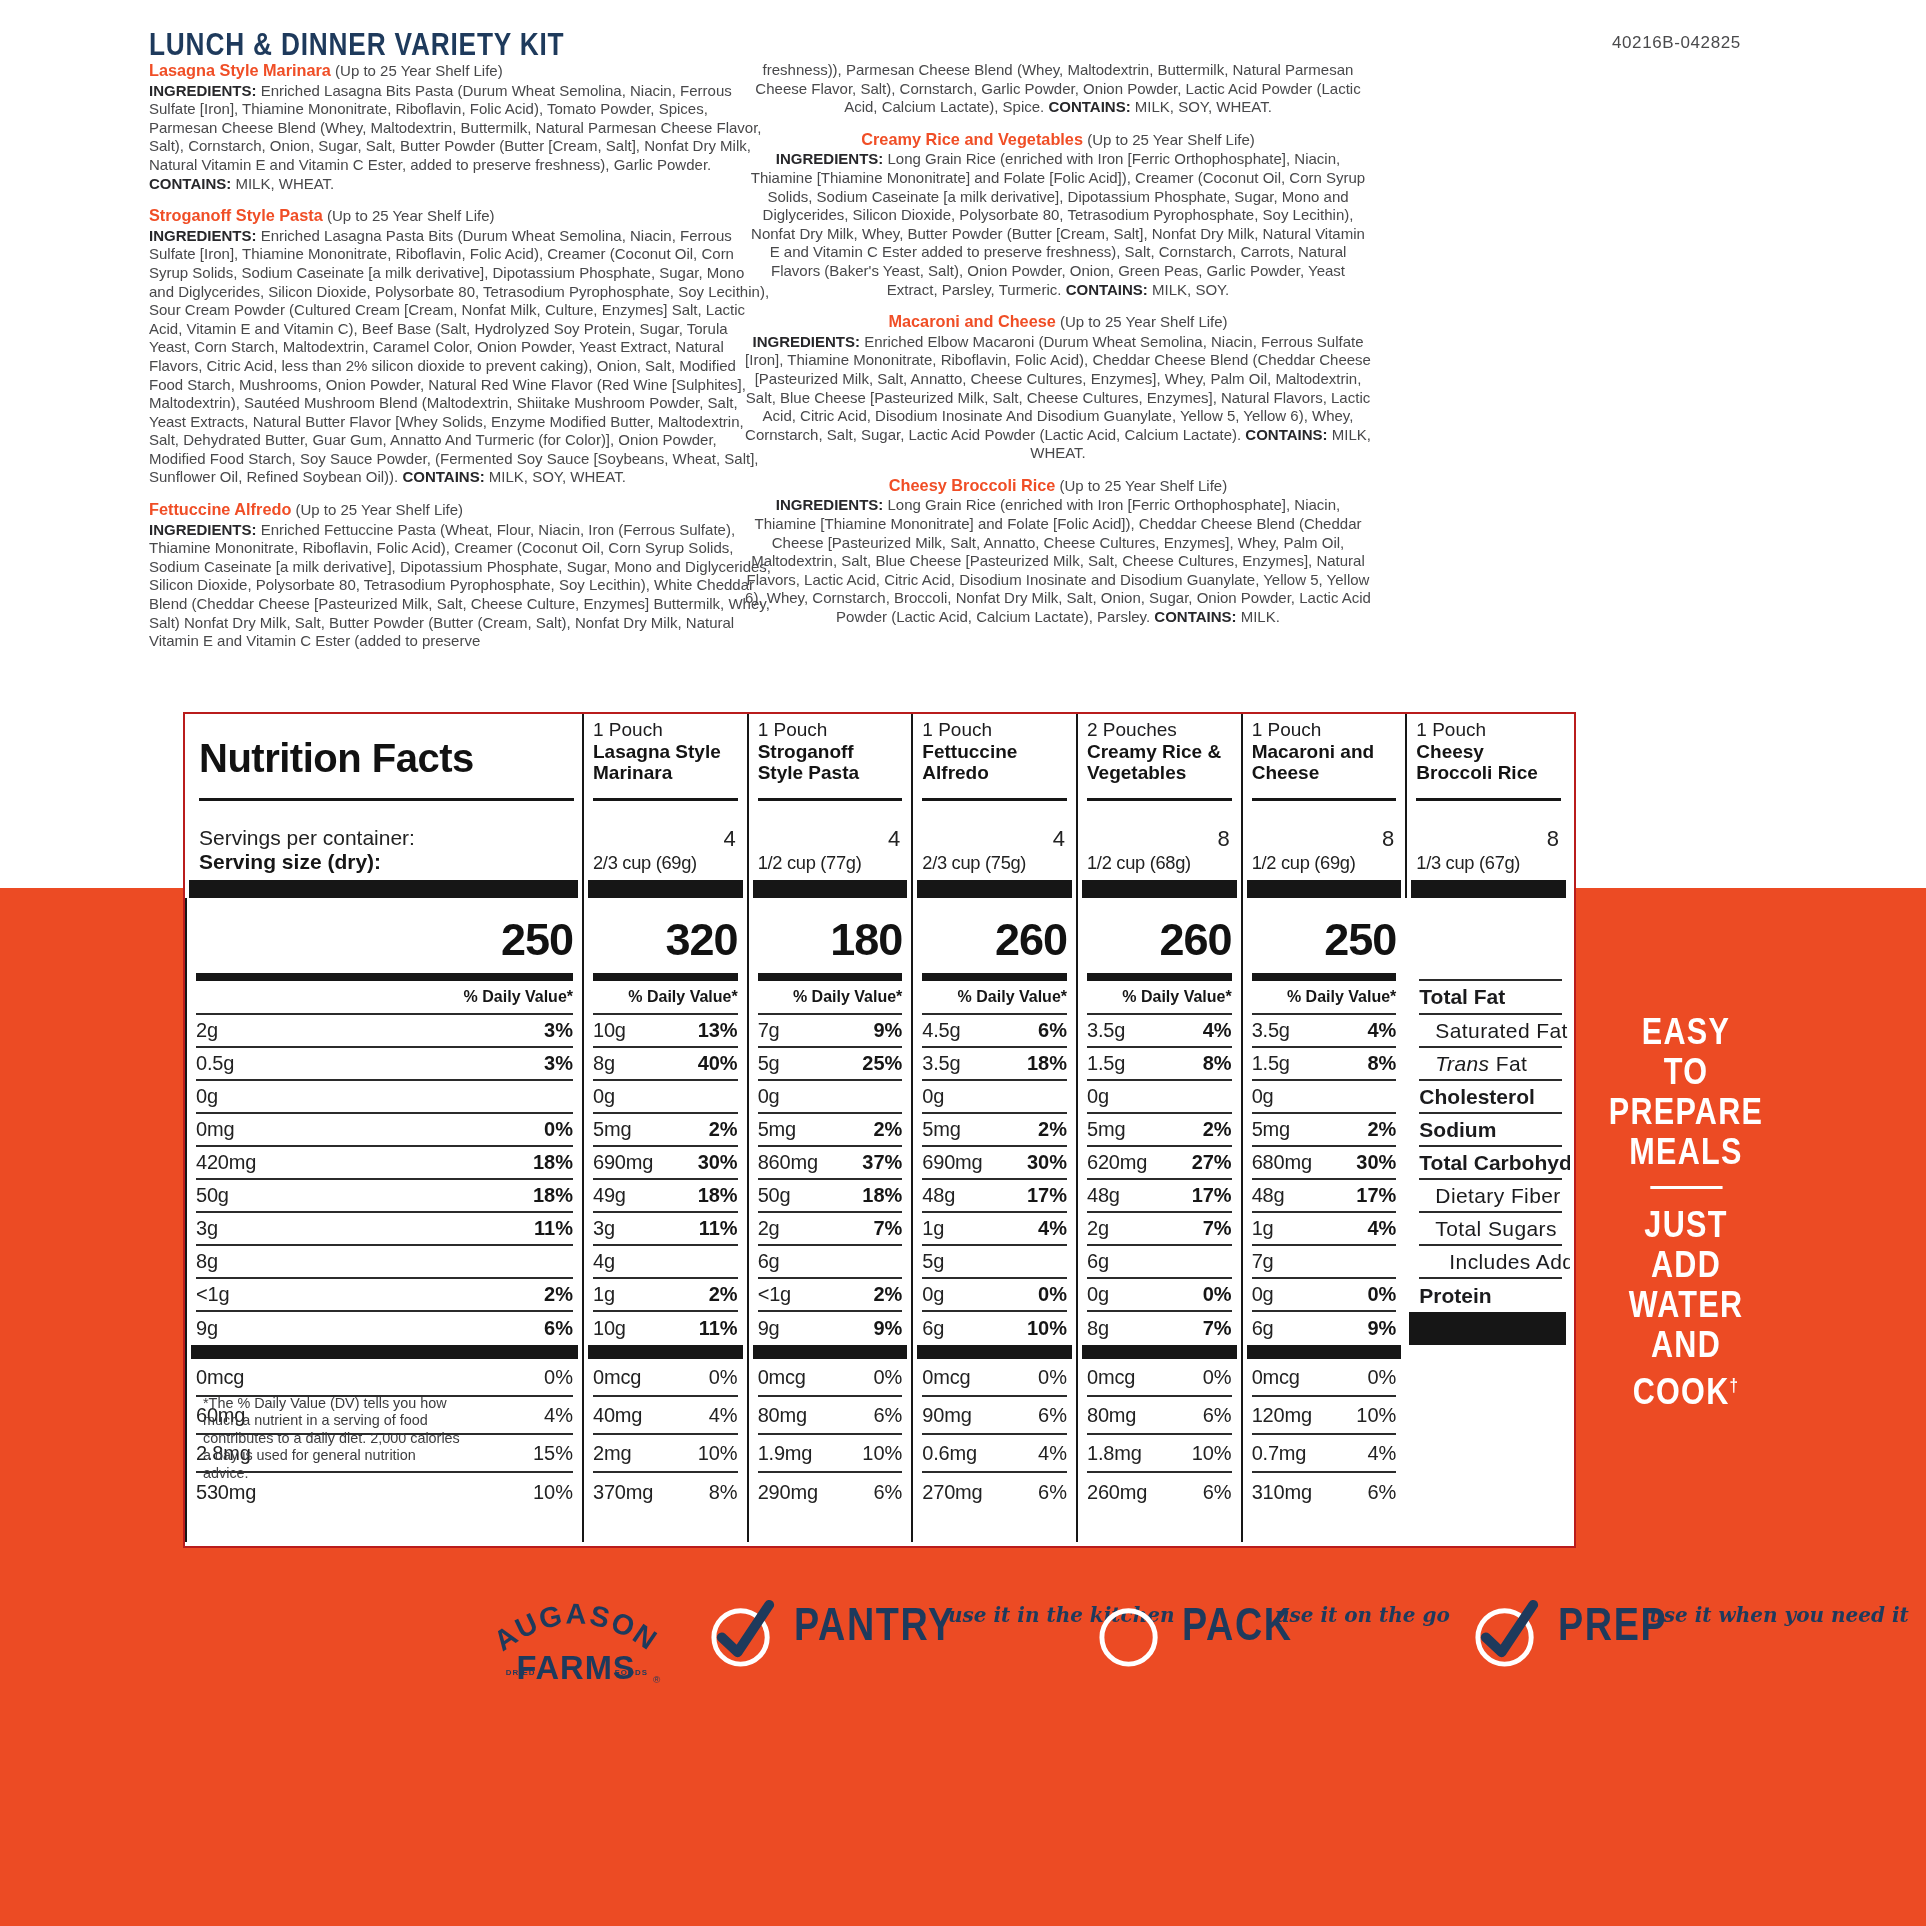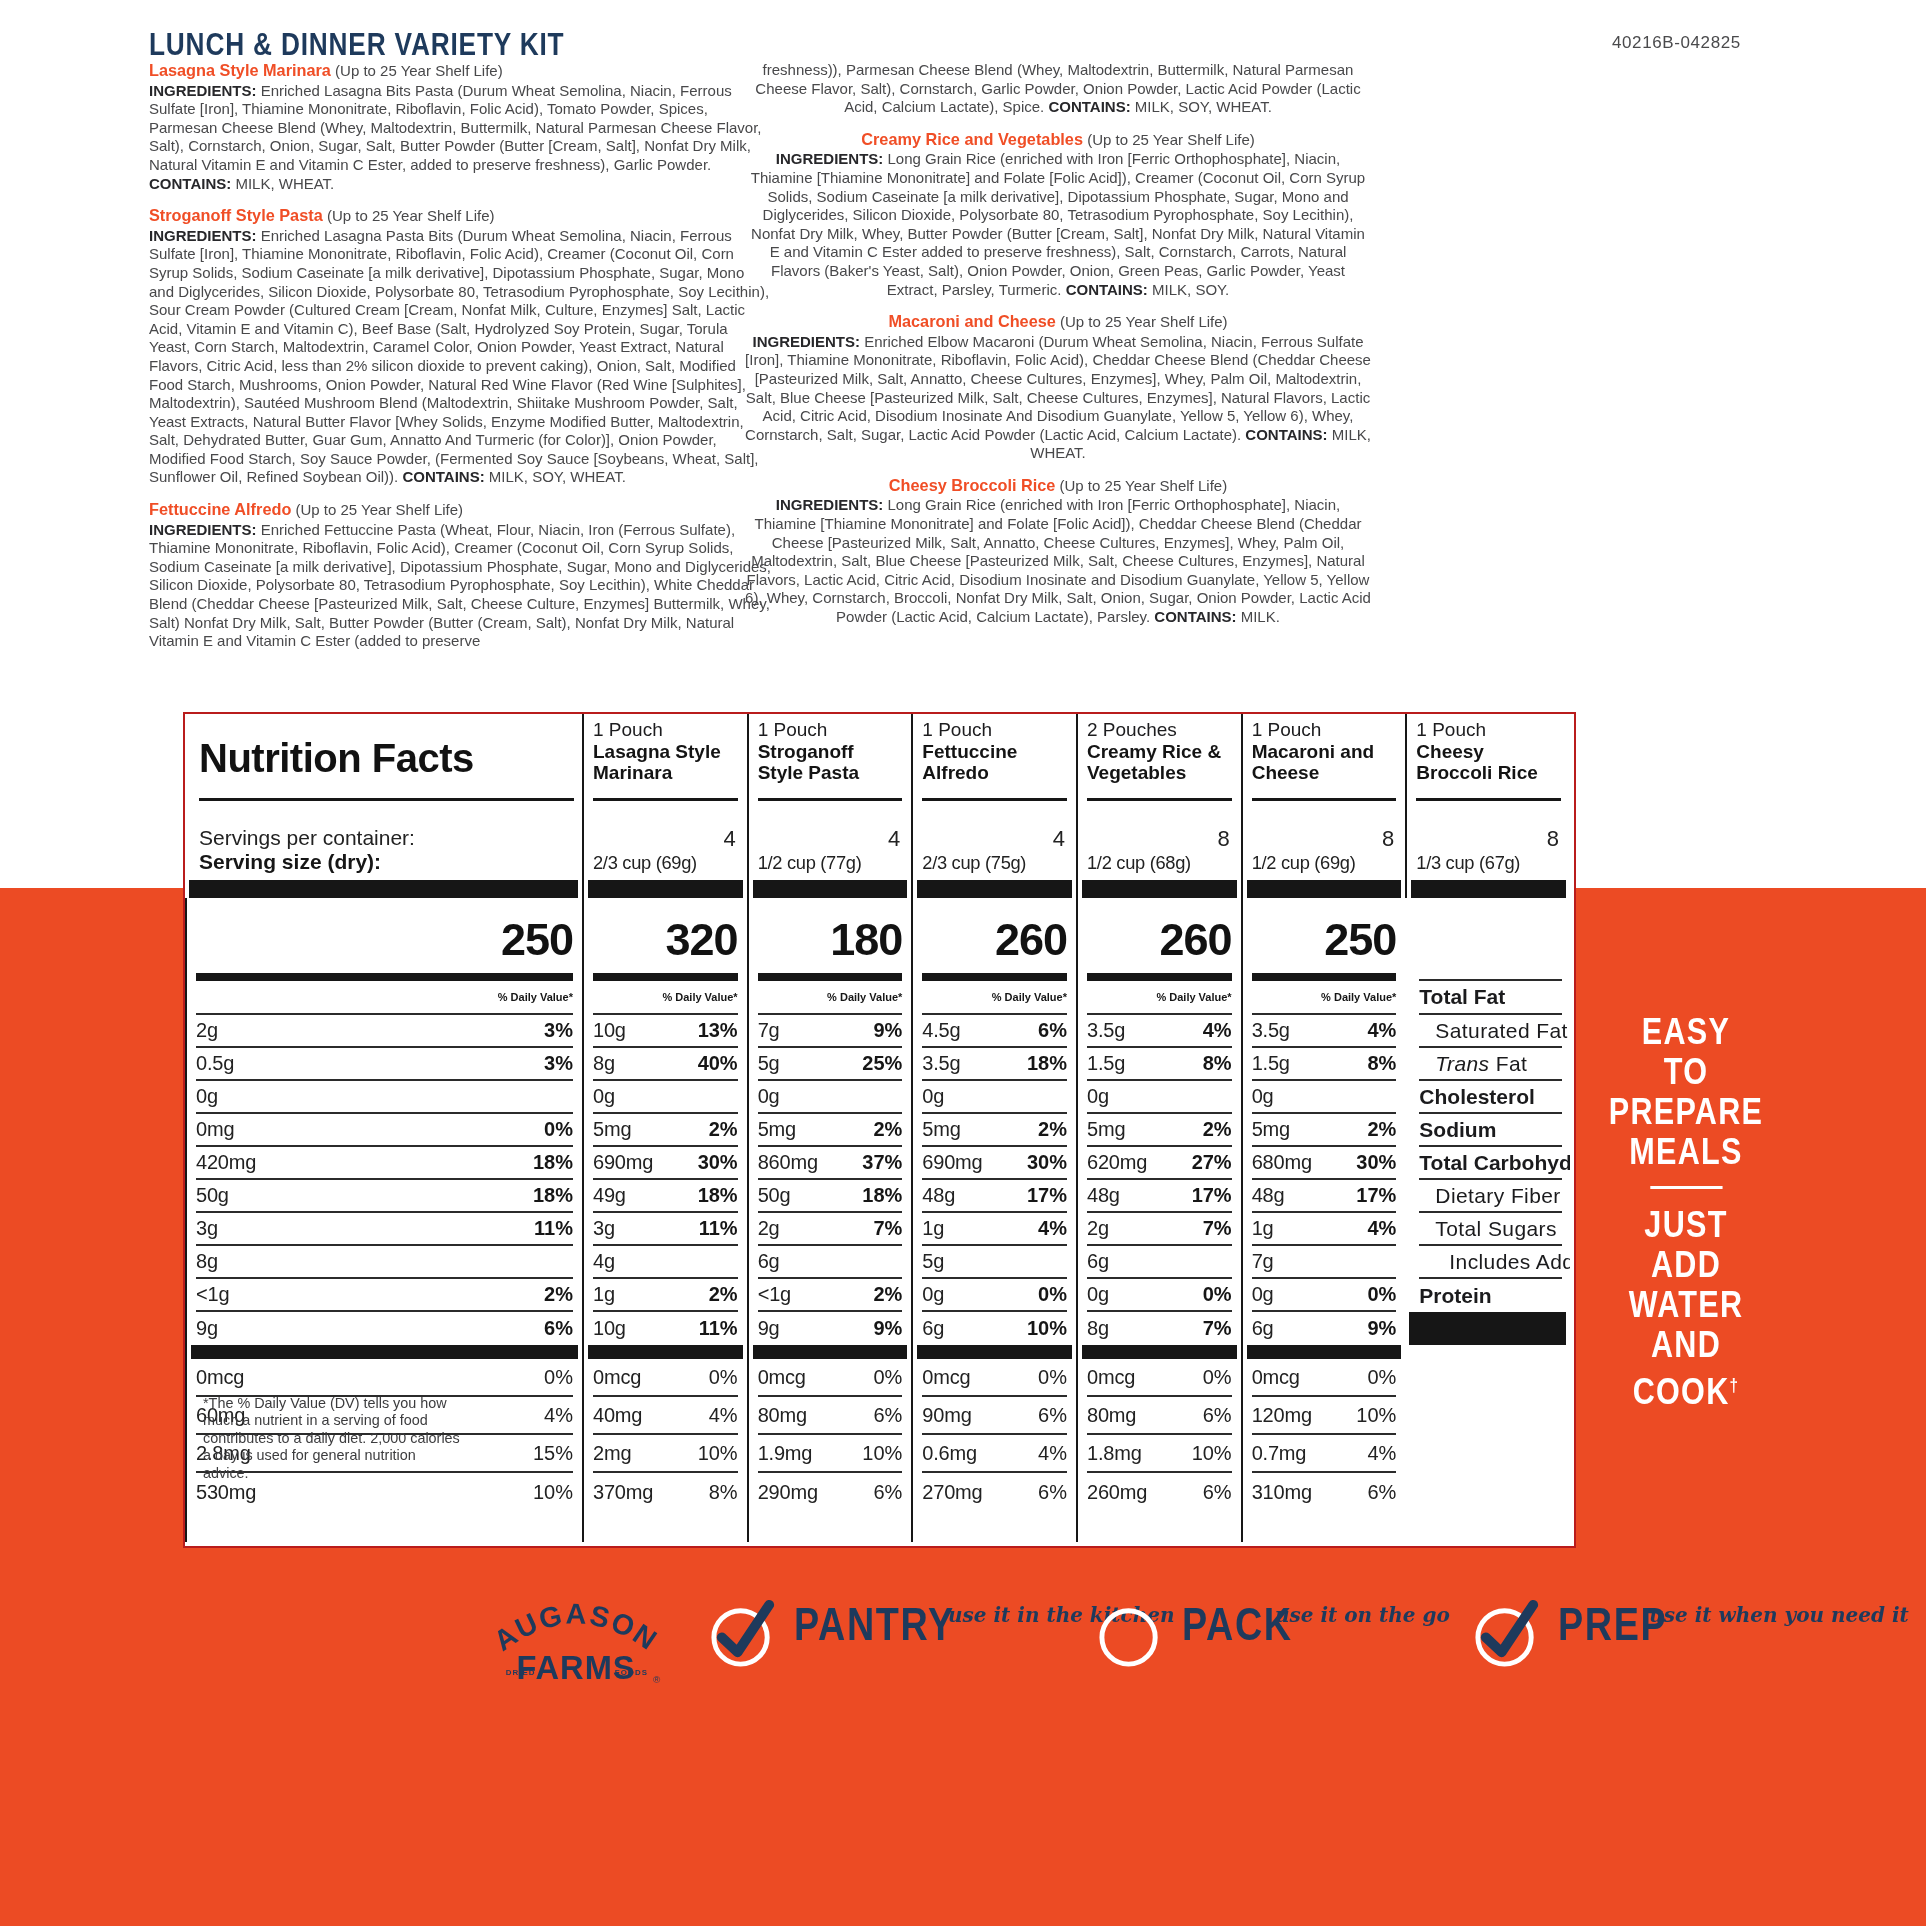--- a/index.html
+++ b/index.html
@@ -54,21 +54,21 @@
   .srv .in{ flex-direction:column; justify-content:flex-end; padding-bottom:6px; }
   .srv-l1{ font-size:21px; color:#222; }
   .srv-l2{ font-size:21px; font-weight:bold; color:#161616; }
   .srv-num{ font-size:22px; text-align:right; padding-right:2px; color:#222; }
   .srv-size{ font-size:18.3px; letter-spacing:-0.3px; color:#222; white-space:nowrap; }
   .cal .in{ flex-direction:column; justify-content:flex-end; padding-bottom:5px; }
   .amt-label{ font-size:20px; font-weight:bold; color:#141414; }
   .cal-label{ font-size:33px; font-weight:800; color:#121212; }
   .cal-num{ font-size:45px; font-weight:800; text-align:right; letter-spacing:-1px; color:#121212; line-height:57px; }
   .dvh .in{ align-items:center; justify-content:flex-end; }
-  .dv-head{ font-size:11px; font-weight:bold; color:#161616; white-space:nowrap; }
+  .dv-head{ font-size:16px; font-weight:bold; color:#161616; white-space:nowrap; }
   .nr .in{ align-items:center; justify-content:space-between; }
   .lab{ font-size:21px; color:#1b1b1d; white-space:nowrap; }
   .lab.bold{ font-weight:bold; font-size:21px; }
   .lab.ind{ margin-left:16px; letter-spacing:0.4px; }
   .lab.ind2{ margin-left:30px; letter-spacing:0.4px; }
   .amt{ font-size:20px; color:#222; letter-spacing:-0.2px; white-space:nowrap; }
   .dv{ font-size:20px; font-weight:bold; color:#161616; white-space:nowrap; }
   .dv.normal{ font-weight:normal; color:#222; }
   .vl .in{ align-items:stretch; }
   .vitbox{ margin-left:275px; width:99px; display:flex; align-items:center;

